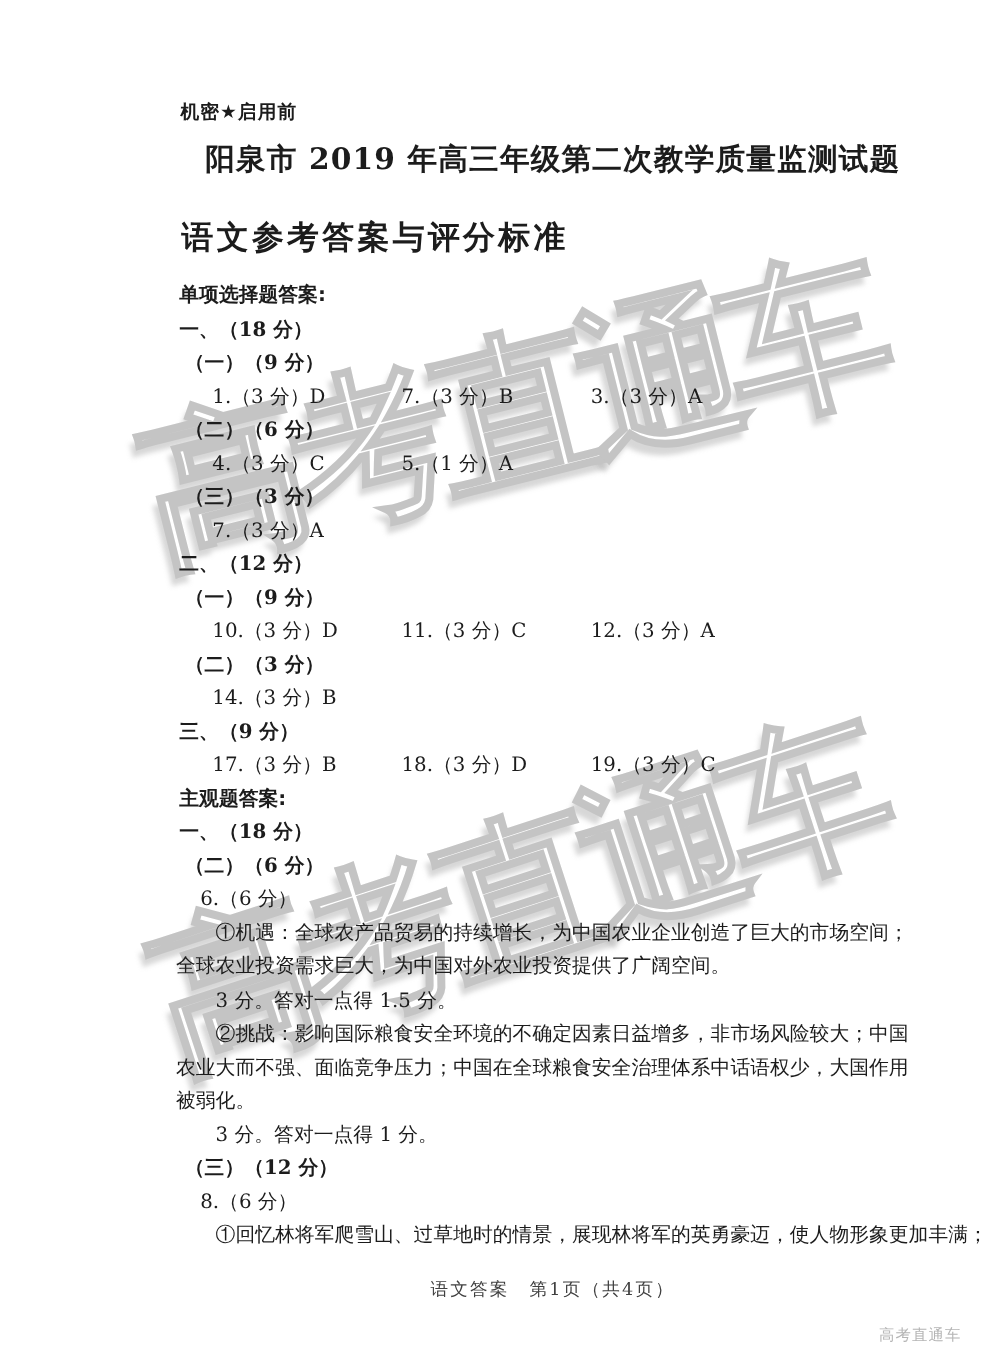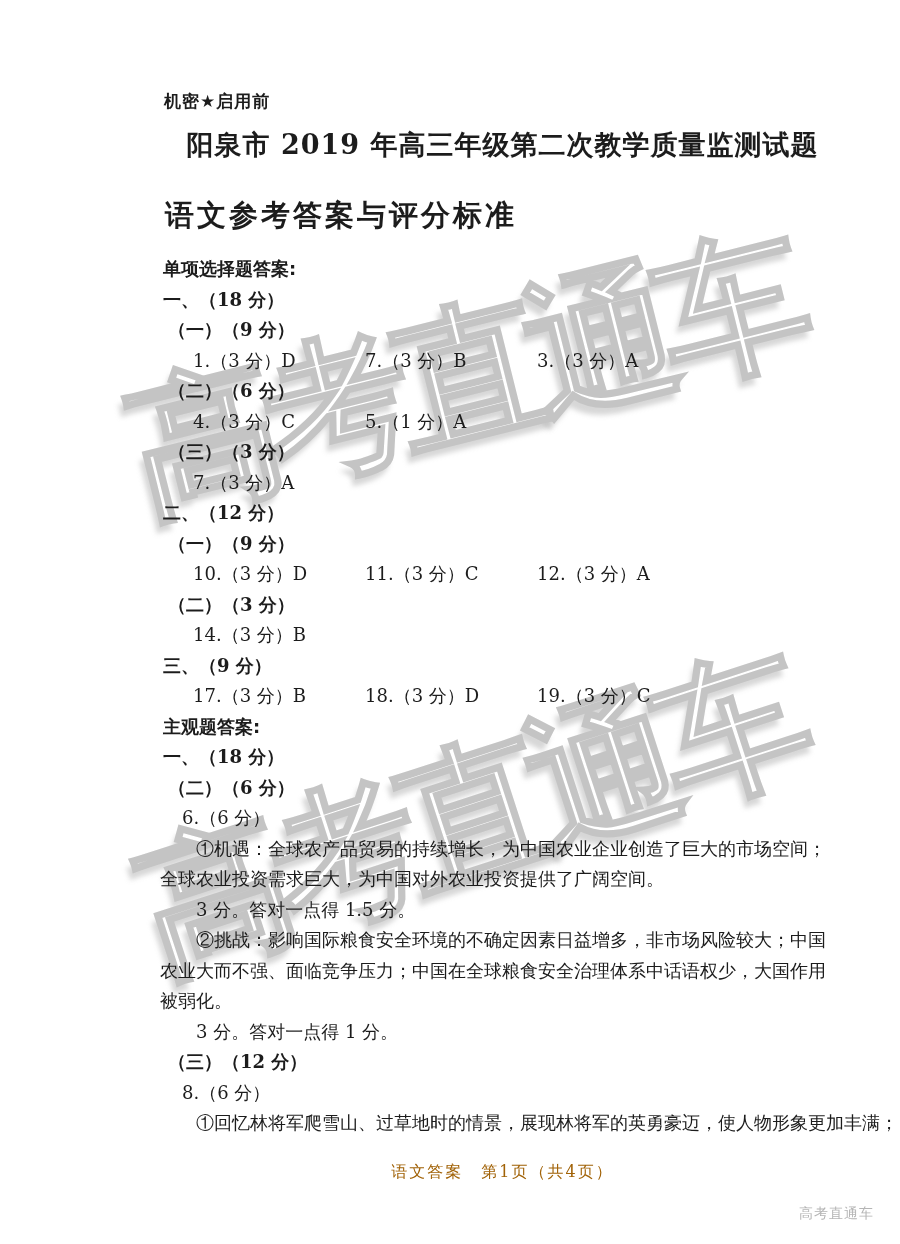--- a/index.html
+++ b/index.html
@@ -64,21 +64,21 @@
   .l-2{padding-left:8px;font-weight:bold;}
   .l-item{padding-left:22px;}
   .row{padding-left:33px;}
   .ans-col{display:inline-block;width:172px;}
   .para{text-indent:2em;}
   .score{text-indent:2em;}
   .oneline{white-space:nowrap;}
   
   .footer{
     position:absolute;left:165px;top:1162px;width:675px;z-index:2;
-    text-align:center;font-size:16px;letter-spacing:2px;color:#a16207;
+    text-align:center;font-size:16px;letter-spacing:2px;color:#404040;
   }
 </style>
 </head>
 <body>
 
 <div class="page">
 
   <div class="wm wm-upper">高考直通车</div>
   <div class="wm wm-lower">高考直通车</div>
 

